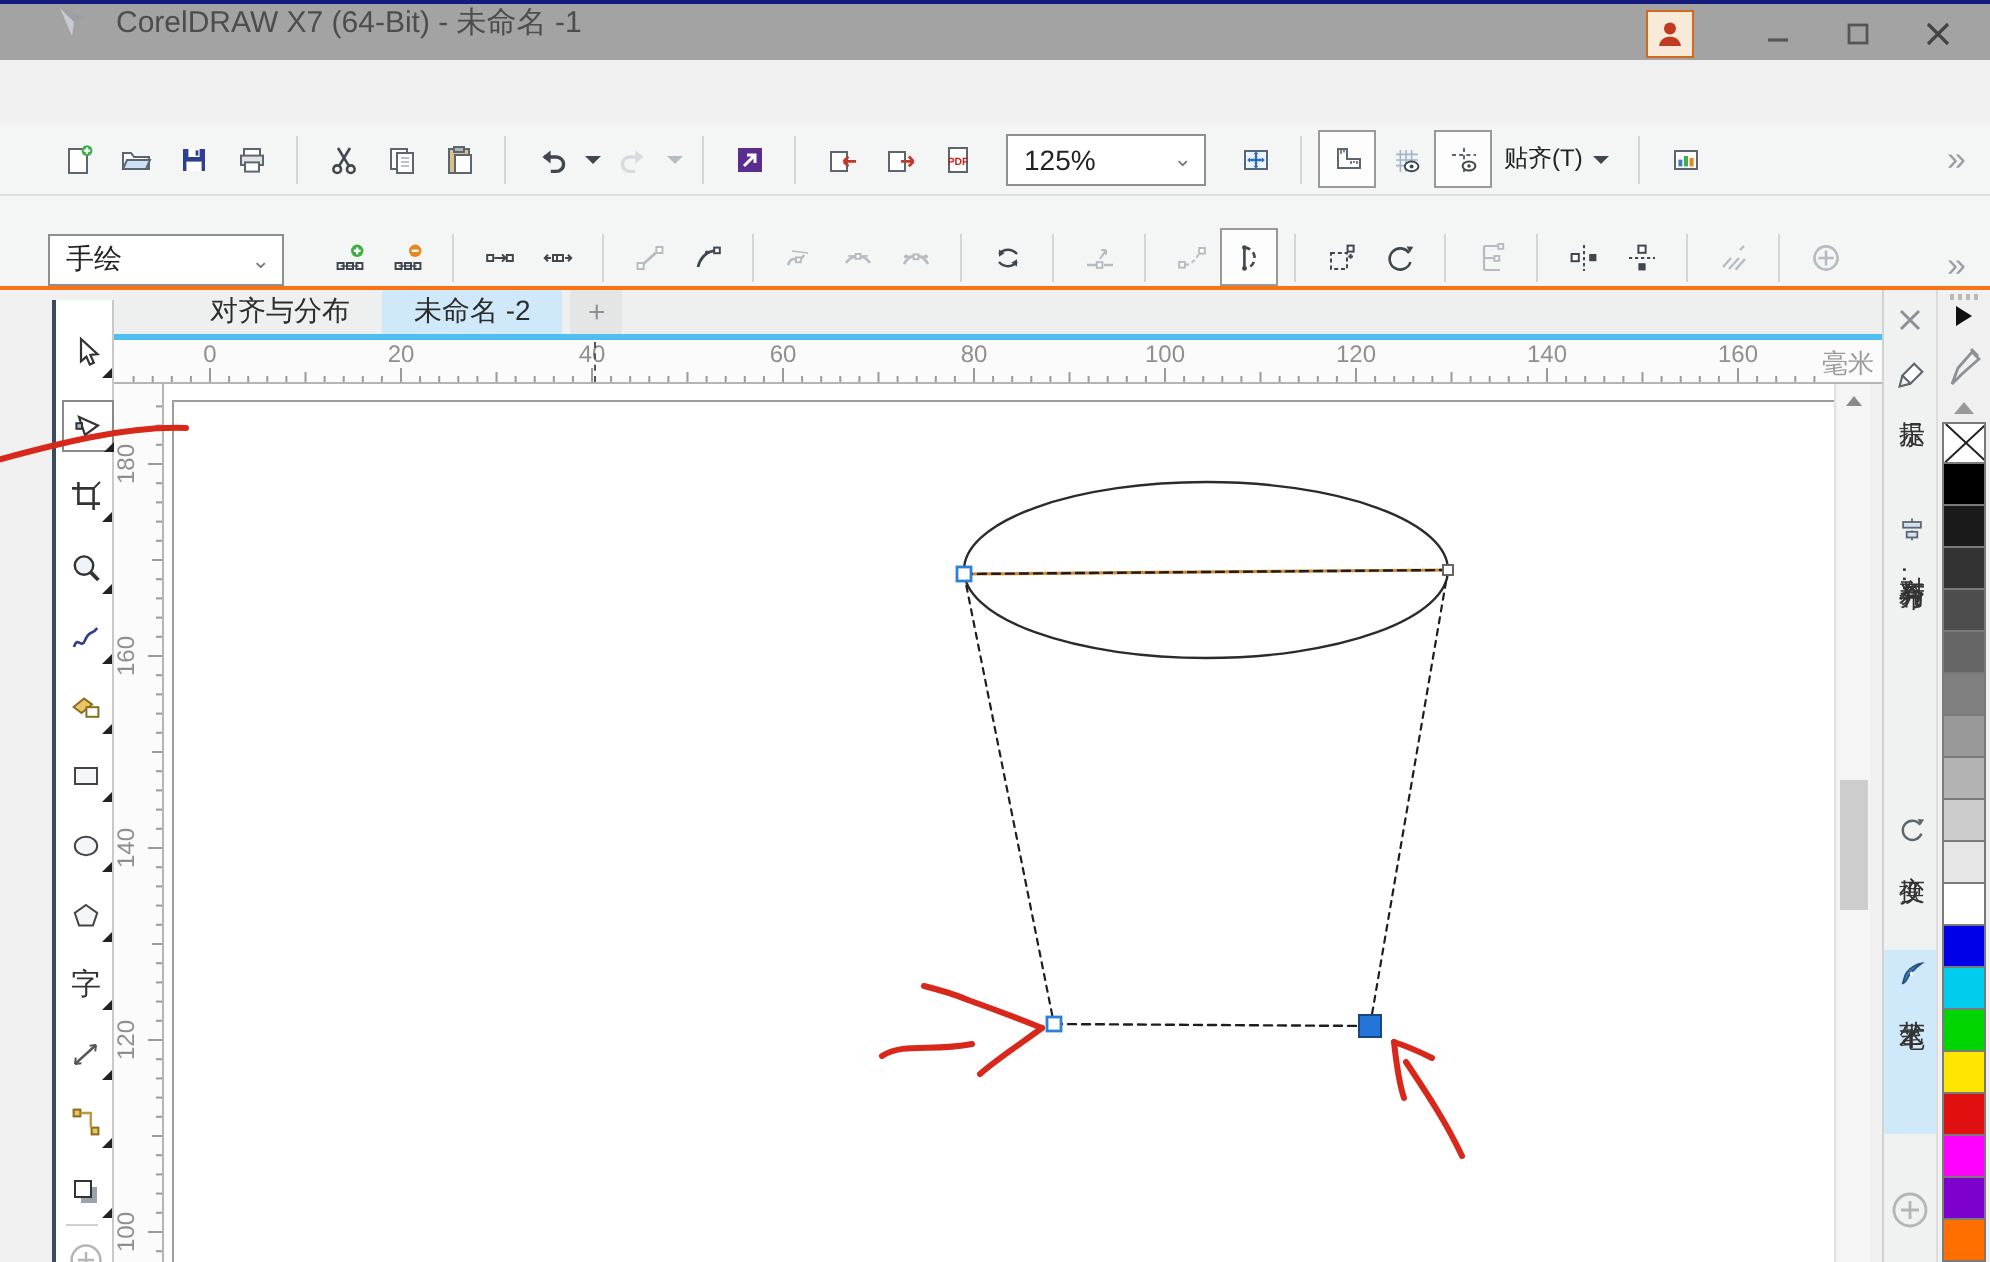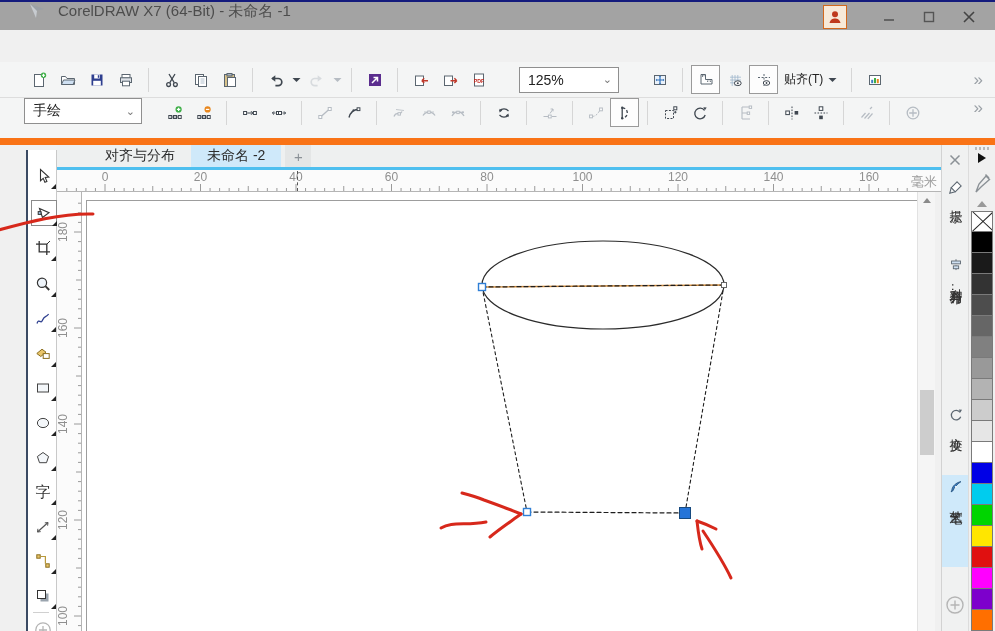--- a/index.html
+++ b/index.html
@@ -19,21 +19,21 @@
 
   
   .menubar{position:absolute;left:0;top:30px;width:995px;height:32px;background:#f1f1f1;
            display:flex;align-items:center;padding-left:20px;box-sizing:border-box;}
   .menu-item{padding:4px 13px;font-size:15px;color:#1d1d1d;white-space:nowrap;cursor:default;}
 
   
   .toolbar{position:absolute;left:0;top:62px;width:995px;height:36px;background:#f4f5f5;
            border-bottom:1px solid #dddddd;display:flex;align-items:center;box-sizing:border-box;padding-left:24px;}
   .propbar{position:absolute;left:0;top:98px;width:995px;height:47px;background:#f4f5f5;
-           border-bottom:7px solid #f97316;display:flex;align-items:flex-start;box-sizing:border-box;padding-left:24px;}
+           border-bottom:2px solid #f97316;display:flex;align-items:flex-end;box-sizing:border-box;padding-left:24px;}
   .tb-btn{width:27px;height:27px;display:flex;align-items:center;justify-content:center;border:1px solid transparent;}
   .tb-btn.boxed{border:1px solid #9a9a9a;background:#fdfdfd;}
   .tb-sep{width:1px;height:24px;background:#d6d6d6;margin:0 8px;}
   .tb-caret{width:12px;height:27px;display:flex;align-items:center;justify-content:center;}
   .combo{height:26px;background:#ffffff;border:1px solid #8f8f8f;display:flex;align-items:center;
          justify-content:space-between;padding:0 6px 0 8px;box-sizing:border-box;font-size:14px;color:#222;}
   .combo .chev{color:#777;font-size:11px;margin-left:8px;}
   .snap{display:flex;align-items:center;font-size:12px;color:#222;padding:0 6px;}
   .overflow{font-size:17px;color:#9aa0a6;margin-left:10px;}
 
@@ -262,21 +262,21 @@
         </span>
       </div>
       <div class="tb-btn">
         <span style="display: inline-flex;">
           <svg width="18" height="18" viewBox="0 0 18 18">
             <rect x="4.5" y="3" width="9" height="12" fill="#fff" stroke="#5b6670"></rect>
             <text x="9" y="11.6" font-size="5.2" font-weight="bold" fill="#c0251c" text-anchor="middle" font-family="Liberation Sans,sans-serif">PDF</text>
           </svg>
         </span>
       </div>
-      <div class="combo" style="width: 100px; margin: 0px 26px;">
+      <div class="combo" style="width: 100px; margin: 0px 10px;">
         <span>125%</span>
         <span class="chev">⌄</span>
       </div>
       <div class="tb-btn">
         <span style="display: inline-flex;">
           <svg width="18" height="18" viewBox="0 0 18 18">
             <rect x="3.5" y="4.5" width="11" height="9" fill="#eaf2fb" stroke="#5b6670"></rect>
             <path d="M9 5.6v6.8M5.6 9h6.8" stroke="#2e6fb8" stroke-width="1.2"></path>
             <path d="M9 4.6l-1.2 1.4h2.4zM9 13.4l-1.2-1.4h2.4zM4.6 9l1.4-1.2v2.4zM13.4 9l-1.4-1.2v2.4z" fill="#2e6fb8"></path>
           </svg>

